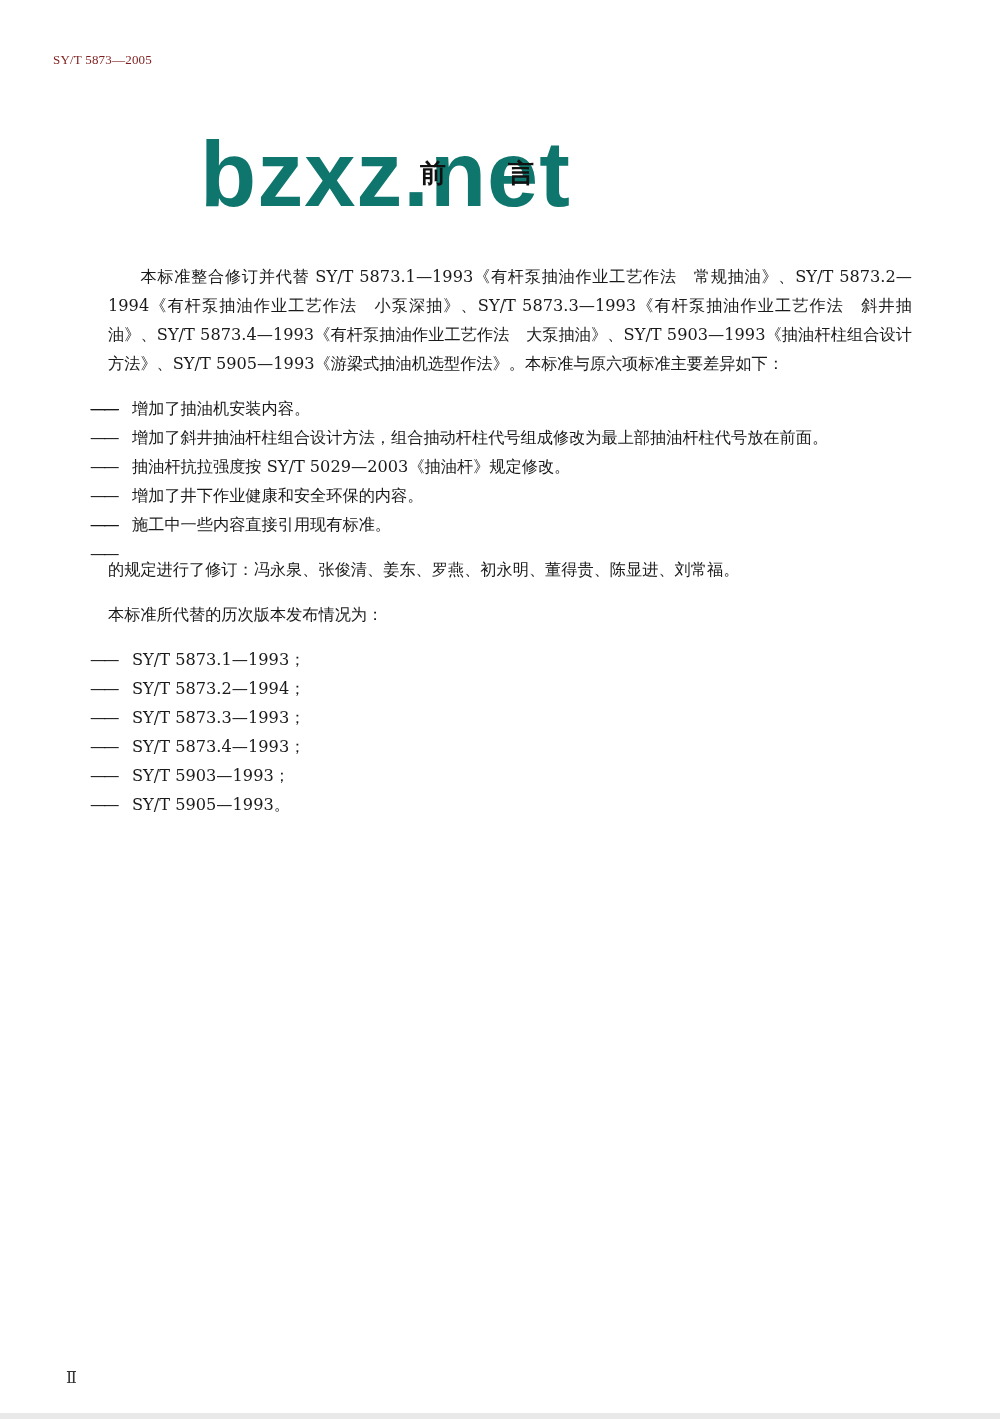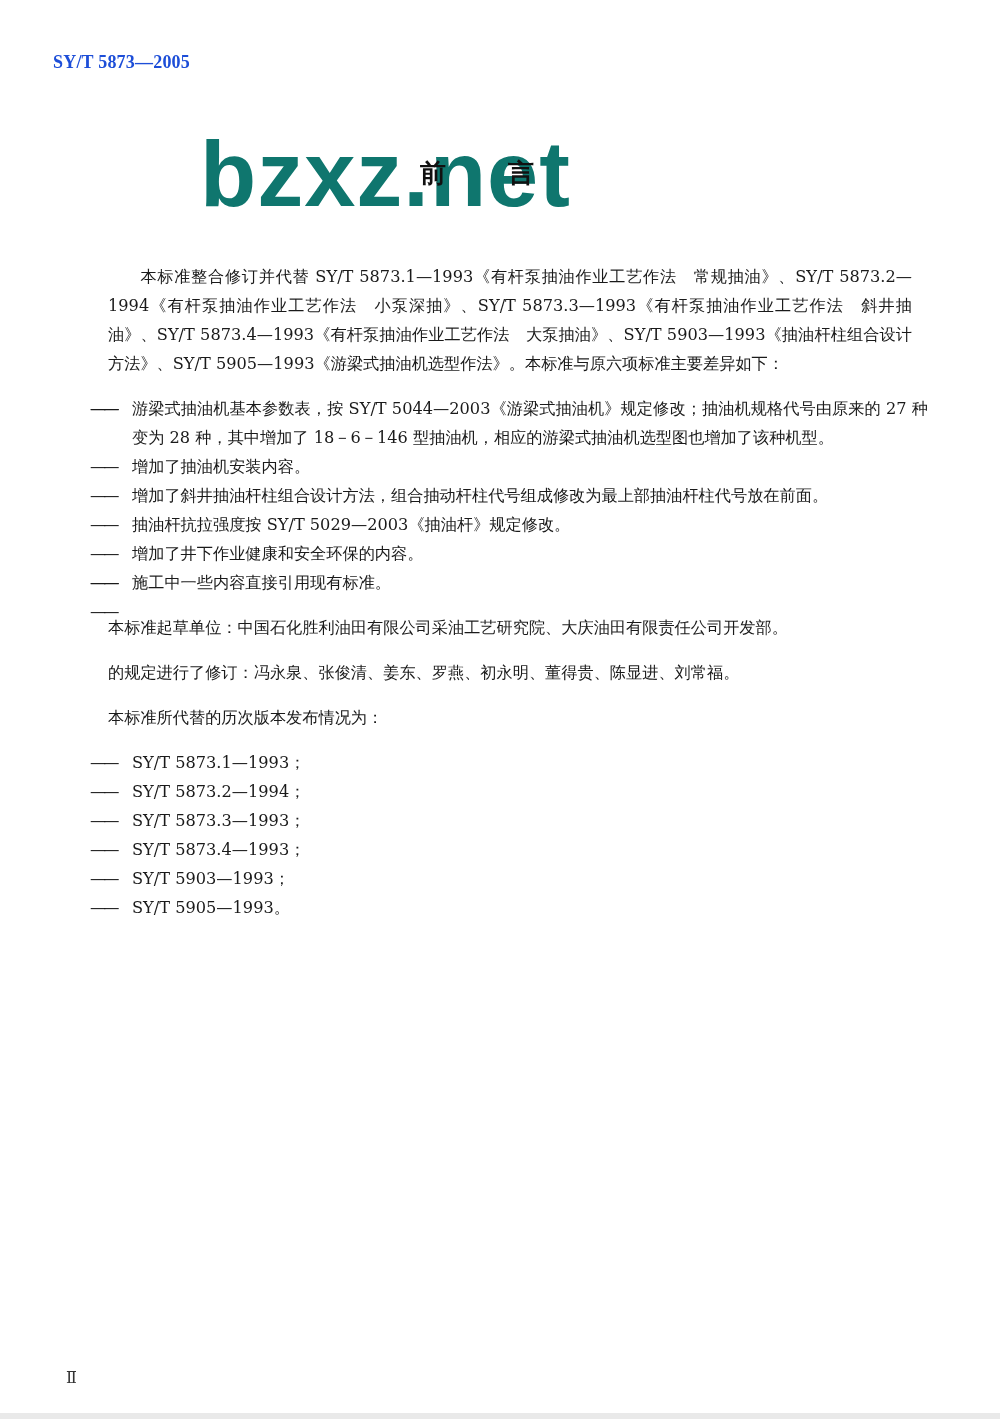--- a/index.html
+++ b/index.html
@@ -3,22 +3,22 @@
 <meta charset="utf-8">
 <style>
   html, body { margin: 0; padding: 0; background: #ffffff; }
   body {
     width: 1000px; height: 1419px; position: relative; overflow: hidden;
     font-family: "DejaVu Serif", "Liberation Serif", serif;
     color: #1a1a1a;
   }
   .header-code {
     position: absolute; left: 53px; top: 52px;
-    font-family: "Liberation Serif", serif; font-weight: bold;
-    font-size: 18px; letter-spacing: 0.2px; color: #1d4ed8;
+    font-family: "Liberation Serif", serif; font-weight: normal;
+    font-size: 13px; letter-spacing: 0.2px; color: #7f1d1d;
   }
   .watermark {
     position: absolute; left: 200px; top: 128px;
     font-family: "Liberation Sans", sans-serif; font-weight: bold;
     font-size: 92px; color: #0f766e; letter-spacing: 1px;
     line-height: 1; z-index: 0;
   }
   .title {
     position: absolute; left: 0; width: 1000px; top: 156px;
     text-align: center; z-index: 1;
@@ -57,31 +57,30 @@
 
 <div class="watermark">bzxz.net</div>
 
 <div class="title">前言</div>
 
 <div class="content">
   <p class="para indent">本标准整合修订并代替 SY/T 5873.1—1993《有杆泵抽油作业工艺作法　常规抽油》、SY/T 5873.2—1994《有杆泵抽油作业工艺作法　小泵深抽》、SY/T 5873.3—1993《有杆泵抽油作业工艺作法　斜井抽油》、SY/T 5873.4—1993《有杆泵抽油作业工艺作法　大泵抽油》、SY/T 5903—1993《抽油杆柱组合设计方法》、SY/T 5905—1993《游梁式抽油机选型作法》。本标准与原六项标准主要差异如下：</p>
 
   <ul class="dash-list">
     <li class="dash-item"><span class="dash">——</span></li>
-    <li class="dash-item"><span class="dash">——</span><span>游梁式抽油机基本参数表，按 SY/T 5044—2003《游梁式抽油机》规定修改；抽油机规格代号由原来的 27 种变为 28 种，其中增加了 18－6－146 型抽油机，相应的游梁式抽油机选型图也增加了该种机型。</span></li>
+    <li class="dash-item"><span class="dash">——</span></li>
     <li class="dash-item"><span class="dash">——</span><span>增加了抽油机安装内容。</span></li>
     <li class="dash-item"><span class="dash">——</span><span>增加了斜井抽油杆柱组合设计方法，组合抽动杆柱代号组成修改为最上部抽油杆柱代号放在前面。</span></li>
     <li class="dash-item"><span class="dash">——</span><span>抽油杆抗拉强度按 SY/T 5029—2003《抽油杆》规定修改。</span></li>
     <li class="dash-item"><span class="dash">——</span><span>增加了井下作业健康和安全环保的内容。</span></li>
     <li class="dash-item"><span class="dash">——</span></li>
     <li class="dash-item"><span class="dash">——</span><span>施工中一些内容直接引用现有标准。</span></li>
     <li class="dash-item"><span class="dash">——</span></li>
   </ul>
 
-  <p class="para">本标准起草单位：中国石化胜利油田有限公司采油工艺研究院、大庆油田有限责任公司开发部。</p>
   <p class="para">的规定进行了修订：冯永泉、张俊清、姜东、罗燕、初永明、董得贵、陈显进、刘常福。</p>
   <p class="para">本标准所代替的历次版本发布情况为：</p>
 
   <ul class="dash-list">
     <li class="dash-item"><span class="dash">——</span><span>SY/T 5873.1—1993；</span></li>
     <li class="dash-item"><span class="dash">——</span><span>SY/T 5873.2—1994；</span></li>
     <li class="dash-item"><span class="dash">——</span><span>SY/T 5873.3—1993；</span></li>
     <li class="dash-item"><span class="dash">——</span><span>SY/T 5873.4—1993；</span></li>
     <li class="dash-item"><span class="dash">——</span><span>SY/T 5903—1993；</span></li>
     <li class="dash-item"><span class="dash">——</span><span>SY/T 5905—1993。</span></li>

